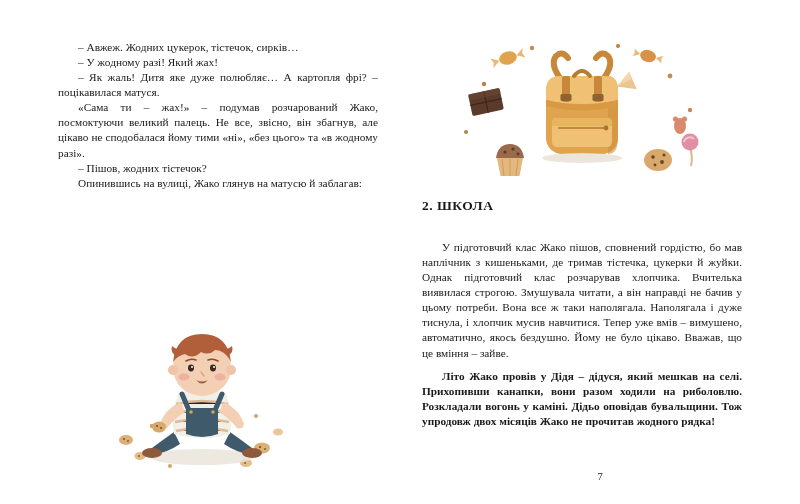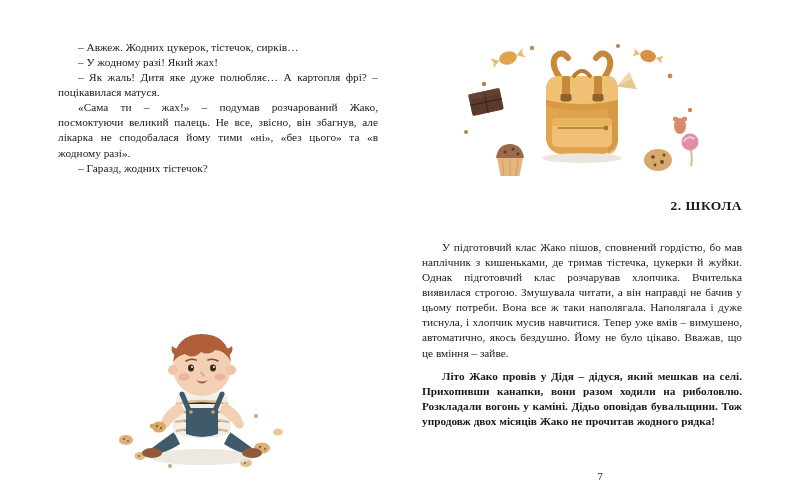--- a/index.html
+++ b/index.html
@@ -41,21 +41,21 @@
     text-indent: 20px;
     hyphens: auto;
   }
   p.dialog {
     text-indent: 20px;
   }
   .chapter-title {
     margin: 0;
     font-size: 13.5px;
     font-weight: bold;
-    text-align: right;
+    text-align: left;
     letter-spacing: 0.5px;
     font-family: "Liberation Serif", serif;
   }
 
   
   .illus-left {
     position: absolute;
     left: 112px;
     top: 320px;
     width: 180px;
@@ -87,22 +87,23 @@
 </head>
 <body>
 
 <div class="spread">
 
   <div class="page page-left">
 
     <p class="body-text dialog">– Авжеж. Жодних цукерок, тістечок, сирків…</p>
     <p class="body-text dialog">– У жодному разі! Який жах!</p>
     <p class="body-text dialog">– Як жаль! Дитя яке дуже полюбляє… А картопля фрі? – поцікавилася матуся.</p>
-    <p class="body-text">«Сама ти – жах!» – подумав розчарований Жако, посмоктуючи великий палець. Не все, звісно, він збагнув, але лікарка не сподобалася йому тими «ні», «без цього» та «в жодному разі».</p>
-    <p class="body-text dialog">– Гаразд, жодних тістечок?</p>
+    <p class="body-text">«Сама ти – жах!» – подумав розчарований Жако, посмоктуючи великий палець. Не все, звісно, він збагнув, але цікаво не сподобалася йому тими «ні», «без цього» та «в жодному разі».</p>
+    <p class="body-text dialog">– Пішов, жодних тістечок?</p>
+    <p class="body-text">Опинившись на вулиці, Жако глянув на матусю й заблагав:</p>
 
     <div class="illus-left">
       <svg viewBox="0 0 180 155" width="180" height="155" xmlns="http://www.w3.org/2000/svg">
 
         <g opacity="0.9">
           <ellipse cx="14" cy="120" rx="7" ry="5" fill="#d8a96a"></ellipse>
           <circle cx="12" cy="119" r="1.1" fill="#7a4a2a"></circle>
           <circle cx="16" cy="121" r="1" fill="#7a4a2a"></circle>
           <ellipse cx="28" cy="136" rx="5.5" ry="4" fill="#e0b578"></ellipse>
           <circle cx="27" cy="136" r="1" fill="#7a4a2a"></circle>

